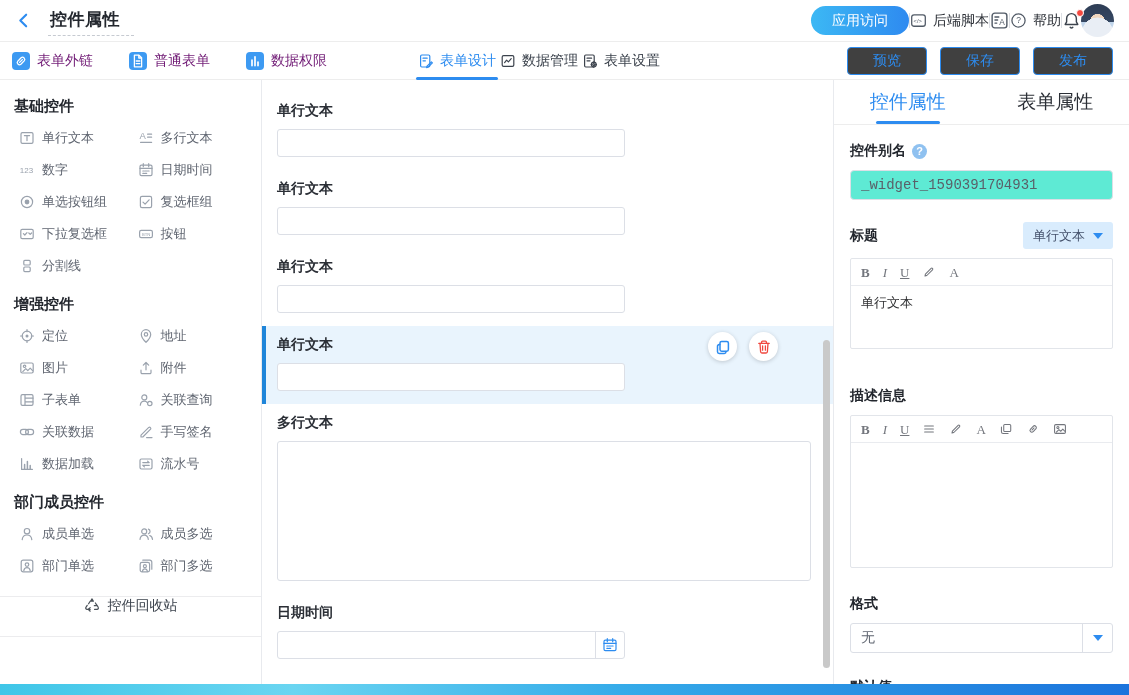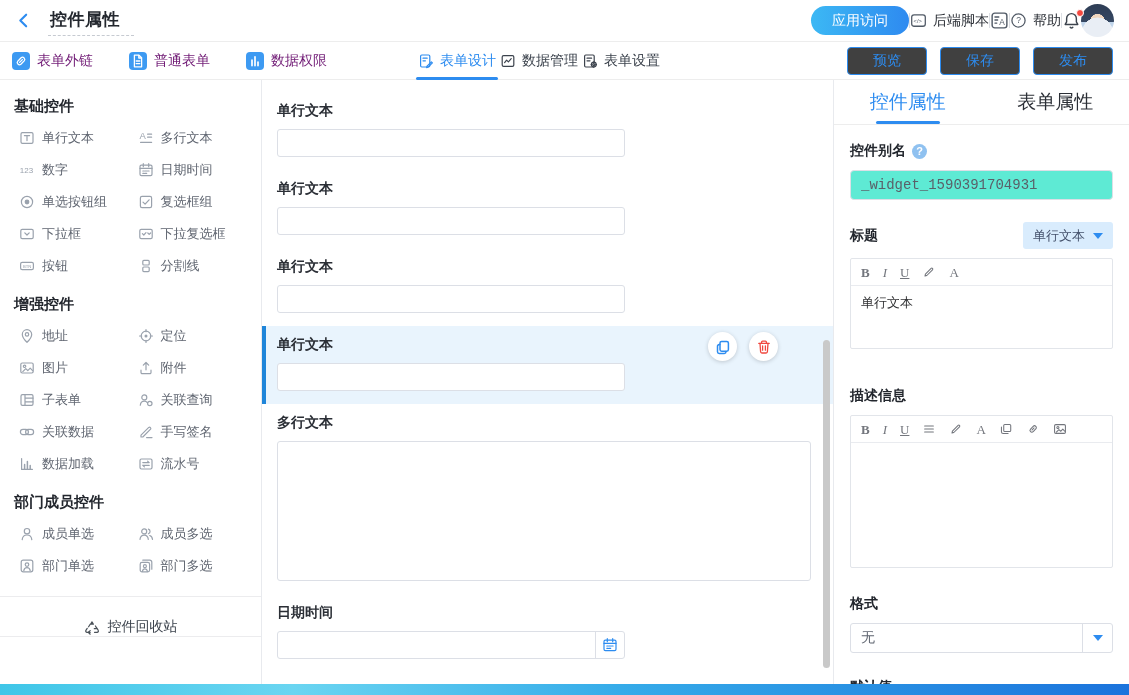--- a/index.html
+++ b/index.html
@@ -35,21 +35,21 @@
   .t2-tab.active::after{content:"";position:absolute;left:0;right:0;bottom:0;height:3px;border-radius:2px;background:#2d8cf0}
   #t2-actions{position:absolute;right:16px;top:0;height:38px;display:flex;align-items:center;gap:13px}
   .ol-btn{width:80px;height:28px;border:1px solid #2d8cf0;border-radius:4px;background:#404040;color:#2d8cf0;font-size:14px;cursor:pointer;font-family:inherit}
 
   
   #sidebar{position:absolute;top:80px;left:0;width:262px;bottom:0;background:#fff;border-right:1px solid #e8eaee;padding:4px 12px 0;overflow:hidden}
   .sb-title{font-size:15px;font-weight:bold;color:#23272e;margin:13px 0 6px 2px}
   .sb-grid{display:grid;grid-template-columns:1fr 1fr;row-gap:0}
   .sb-item{display:flex;align-items:center;gap:7px;height:32px;color:#5f6570;font-size:13px;cursor:grab;padding-left:7px}
   .sb-item .ic{color:#9aa2ad}
-  #sb-recycle{margin:14px -12px 0;border-top:1px solid #ececee;border-bottom:1px solid #ececee;height:41px;display:flex;align-items:flex-end;justify-content:center;gap:8px;font-size:14px;color:#3c434d;cursor:pointer}
+  #sb-recycle{margin:14px -12px 0;border-top:1px solid #ececee;border-bottom:1px solid #ececee;height:41px;display:flex;align-items:flex-start;justify-content:center;gap:8px;font-size:14px;color:#3c434d;cursor:pointer}
   .recycle-glyph{font-size:15px;color:#4a5158;line-height:1}
 
   
   #canvas{position:absolute;top:80px;left:262px;width:571px;bottom:0;background:#fff;padding-top:12px;overflow:hidden}
   .cv-field{position:relative;padding:10px 0 13px 15px}
   .cv-label{font-size:14px;font-weight:bold;color:#2b2f36;margin-bottom:9px}
   .cv-input{width:348px;height:28px;border:1px solid #dcdfe6;border-radius:3px;background:#fff}
   .cv-textarea{width:534px;height:140px;border:1px solid #dcdfe6;border-radius:3px;background:#fff}
   .cv-date{display:flex;align-items:stretch}
   .cv-date .cv-date-main{flex:1}
@@ -269,29 +269,20 @@
               <rect x="2.4" y="2.4" width="11.2" height="11.2" rx="1.6"></rect>
               <path d="M5 8.1l2.1 2.1 4-4.4"></path>
             </svg>
           </span>
           <span>复选框组</span>
         </div>
         <div class="sb-item">
           <span class="ic ">
             <svg width="16" height="16" viewBox="0 0 16 16" fill="none" stroke="currentColor" stroke-width="1.2" stroke-linecap="round" stroke-linejoin="round">
               <rect x="1.8" y="3.4" width="12.4" height="9.2" rx="1.4"></rect>
-              <path d="M5.8 6.8L8 9l2.2-2.2"></path>
-            </svg>
-          </span>
-          <span>下拉框</span>
-        </div>
-        <div class="sb-item">
-          <span class="ic ">
-            <svg width="16" height="16" viewBox="0 0 16 16" fill="none" stroke="currentColor" stroke-width="1.2" stroke-linecap="round" stroke-linejoin="round">
-              <rect x="1.8" y="3.4" width="12.4" height="9.2" rx="1.4"></rect>
               <path d="M4.4 7.6l1.4 1.4 2.2-2.4M9.8 7l1.4 1.4L12.6 7"></path>
             </svg>
           </span>
           <span>下拉复选框</span>
         </div>
         <div class="sb-item">
           <span class="ic ">
             <svg width="16" height="16" viewBox="0 0 16 16" fill="none" stroke="currentColor" stroke-width="1.2" stroke-linecap="round" stroke-linejoin="round">
               <rect x="1.6" y="4.4" width="12.8" height="7.2" rx="1.6"></rect>
               <text x="4" y="9.9" font-size="4.2" fill="currentColor" stroke="none">BTN</text>
@@ -304,38 +295,38 @@
             <svg width="16" height="16" viewBox="0 0 16 16" fill="none" stroke="currentColor" stroke-width="1.2" stroke-linecap="round" stroke-linejoin="round">
               <rect x="4.8" y="2.4" width="6.4" height="4.6" rx="1"></rect>
               <rect x="4.8" y="9" width="6.4" height="4.6" rx="1"></rect>
             </svg>
           </span>
           <span>分割线</span>
         </div>
       </div>
       <div class="sb-title">增强控件</div>
       <div class="sb-grid">
-        <div class="sb-item">
-          <span class="ic ">
-            <svg width="16" height="16" viewBox="0 0 16 16" fill="none" stroke="currentColor" stroke-width="1.2" stroke-linecap="round" stroke-linejoin="round">
-              <path d="M8 14.3C8 14.3 3.3 9.7 3.3 6.4a4.7 4.7 0 0 1 9.4 0C12.7 9.7 8 14.3 8 14.3Z"></path>
-              <circle cx="8" cy="6.4" r="1.7"></circle>
-            </svg>
-          </span>
-          <span>地址</span>
-        </div>
         <div class="sb-item">
           <span class="ic ">
             <svg width="16" height="16" viewBox="0 0 16 16" fill="none" stroke="currentColor" stroke-width="1.2" stroke-linecap="round" stroke-linejoin="round">
               <circle cx="8" cy="8" r="4.8"></circle>
               <path d="M8 1.5v2.2M8 12.3v2.2M1.5 8h2.2M12.3 8h2.2"></path>
               <circle cx="8" cy="8" r="1.5" fill="currentColor" stroke="none"></circle>
             </svg>
           </span>
           <span>定位</span>
+        </div>
+        <div class="sb-item">
+          <span class="ic ">
+            <svg width="16" height="16" viewBox="0 0 16 16" fill="none" stroke="currentColor" stroke-width="1.2" stroke-linecap="round" stroke-linejoin="round">
+              <path d="M8 14.3C8 14.3 3.3 9.7 3.3 6.4a4.7 4.7 0 0 1 9.4 0C12.7 9.7 8 14.3 8 14.3Z"></path>
+              <circle cx="8" cy="6.4" r="1.7"></circle>
+            </svg>
+          </span>
+          <span>地址</span>
         </div>
         <div class="sb-item">
           <span class="ic ">
             <svg width="16" height="16" viewBox="0 0 16 16" fill="none" stroke="currentColor" stroke-width="1.2" stroke-linecap="round" stroke-linejoin="round">
               <rect x="1.8" y="3" width="12.4" height="10" rx="1.4"></rect>
               <circle cx="5.6" cy="6.3" r="1.2"></circle>
               <path d="M3.8 11.6l3-3 2 2 2.4-2.4 2.4 2.4"></path>
             </svg>
           </span>
           <span>图片</span>

